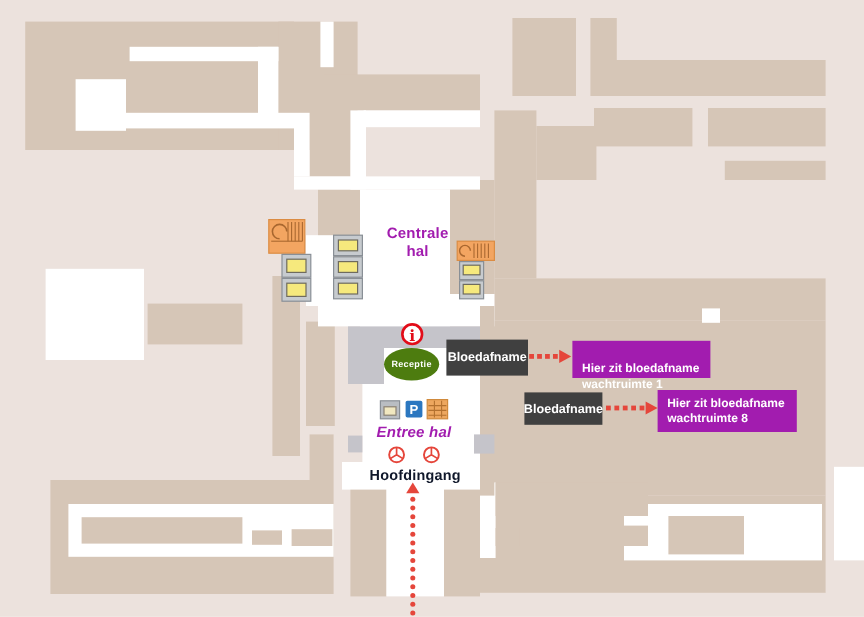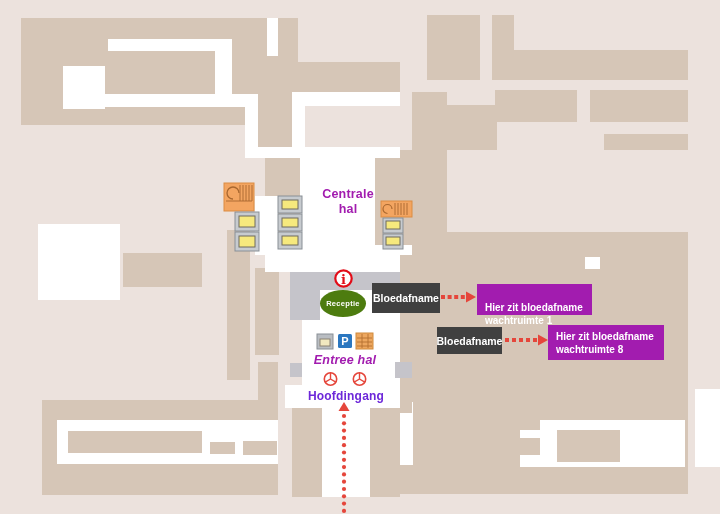--- a/index.html
+++ b/index.html
@@ -1,21 +1,21 @@
 <!DOCTYPE html>
 <html><head>
 <meta charset="utf-8">
 <style>
   html,body{margin:0;padding:0;}
   body{font-family:"Liberation Sans", sans-serif;}
   .stage{position:relative;width:720px;height:514px;background:#ece2dd;overflow:hidden;}
   .stage svg{position:absolute;left:0;top:0;}
   .lbl{position:absolute;z-index:3;font-weight:bold;letter-spacing:.2px;}
   .blue-text{color:#a21caf;}
-  .red-text{color:#6d28d9;}
+  .red-text{color:#0f172a;}
   .center{text-align:center;}
   .blood-box{position:absolute;z-index:4;background:#404040;color:#fff;font-weight:bold;
              font-size:10.5px;display:flex;align-items:center;justify-content:center;}
   .callout{position:absolute;z-index:4;background:#a21caf;color:#fff;font-weight:bold;
            font-size:10px;line-height:13px;padding:17px 0 0 8px;box-sizing:border-box;}
   .receptie{position:absolute;z-index:4;background:#4d7c0f;border-radius:50%;
             color:#fff;font-weight:bold;font-size:7.5px;display:flex;align-items:center;
             justify-content:center;letter-spacing:.3px;}
   .arrows{z-index:5;pointer-events:none;}
 </style>

